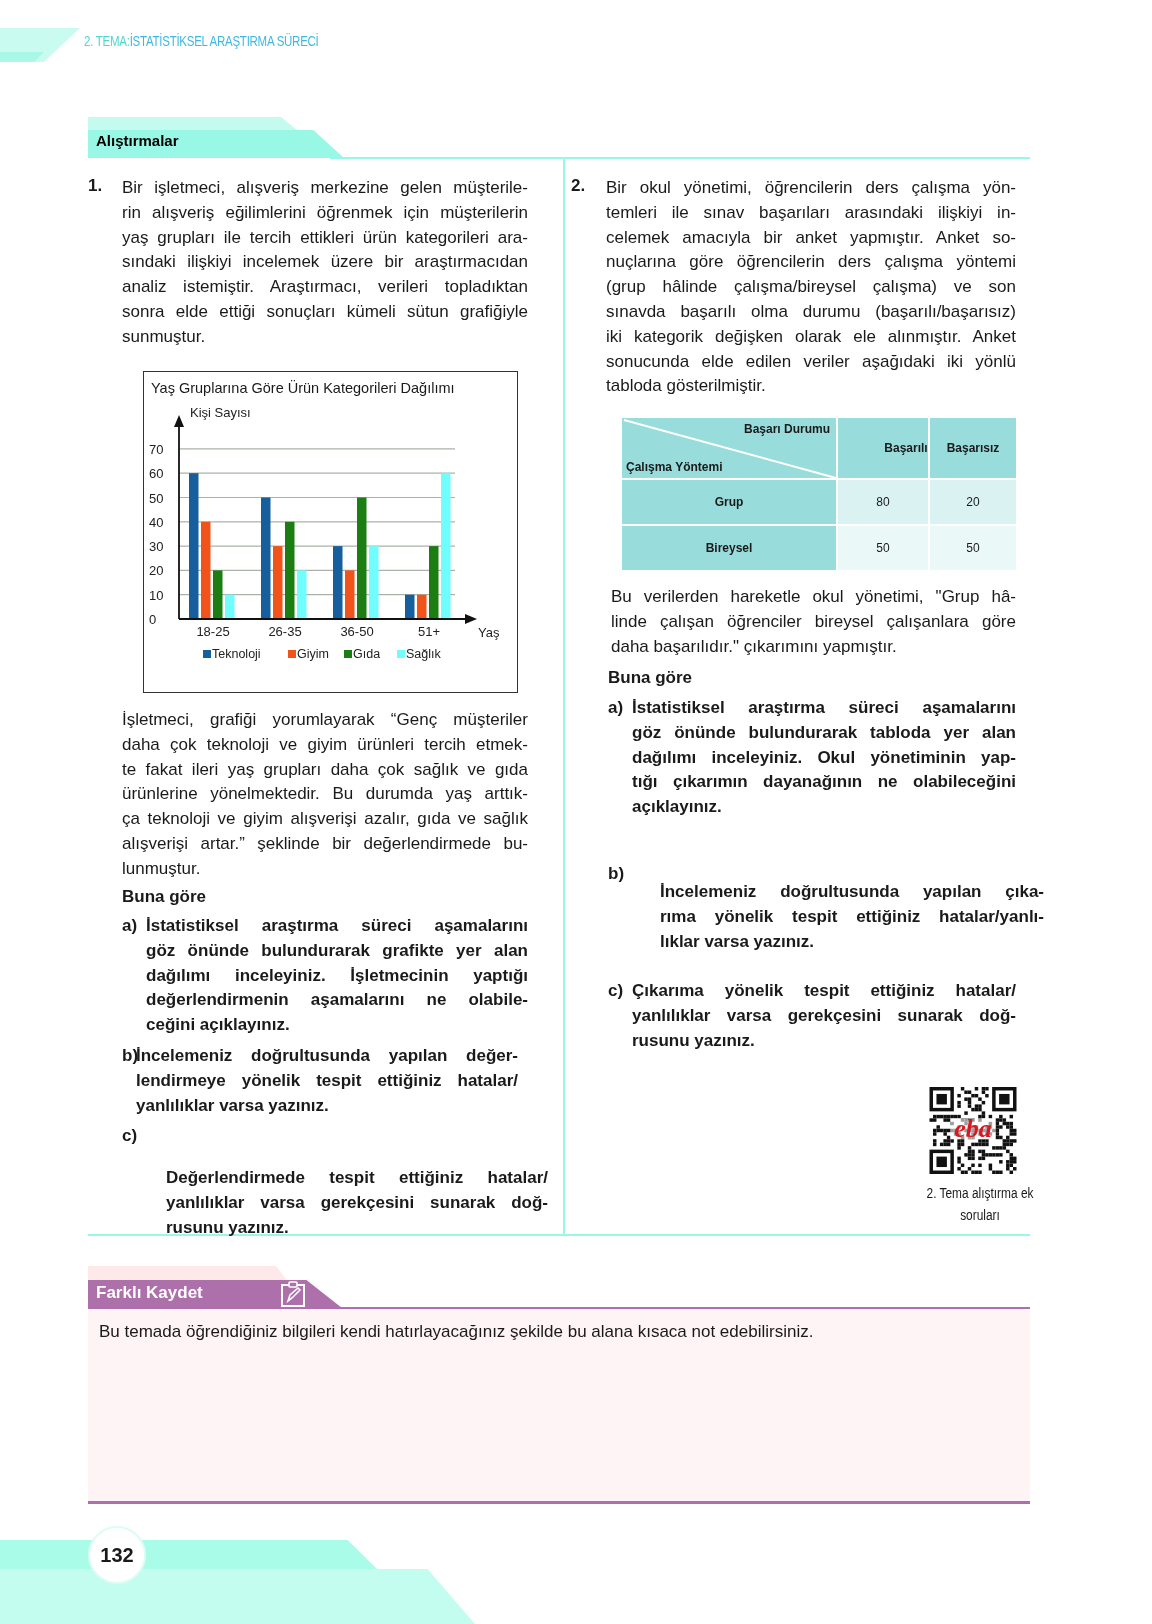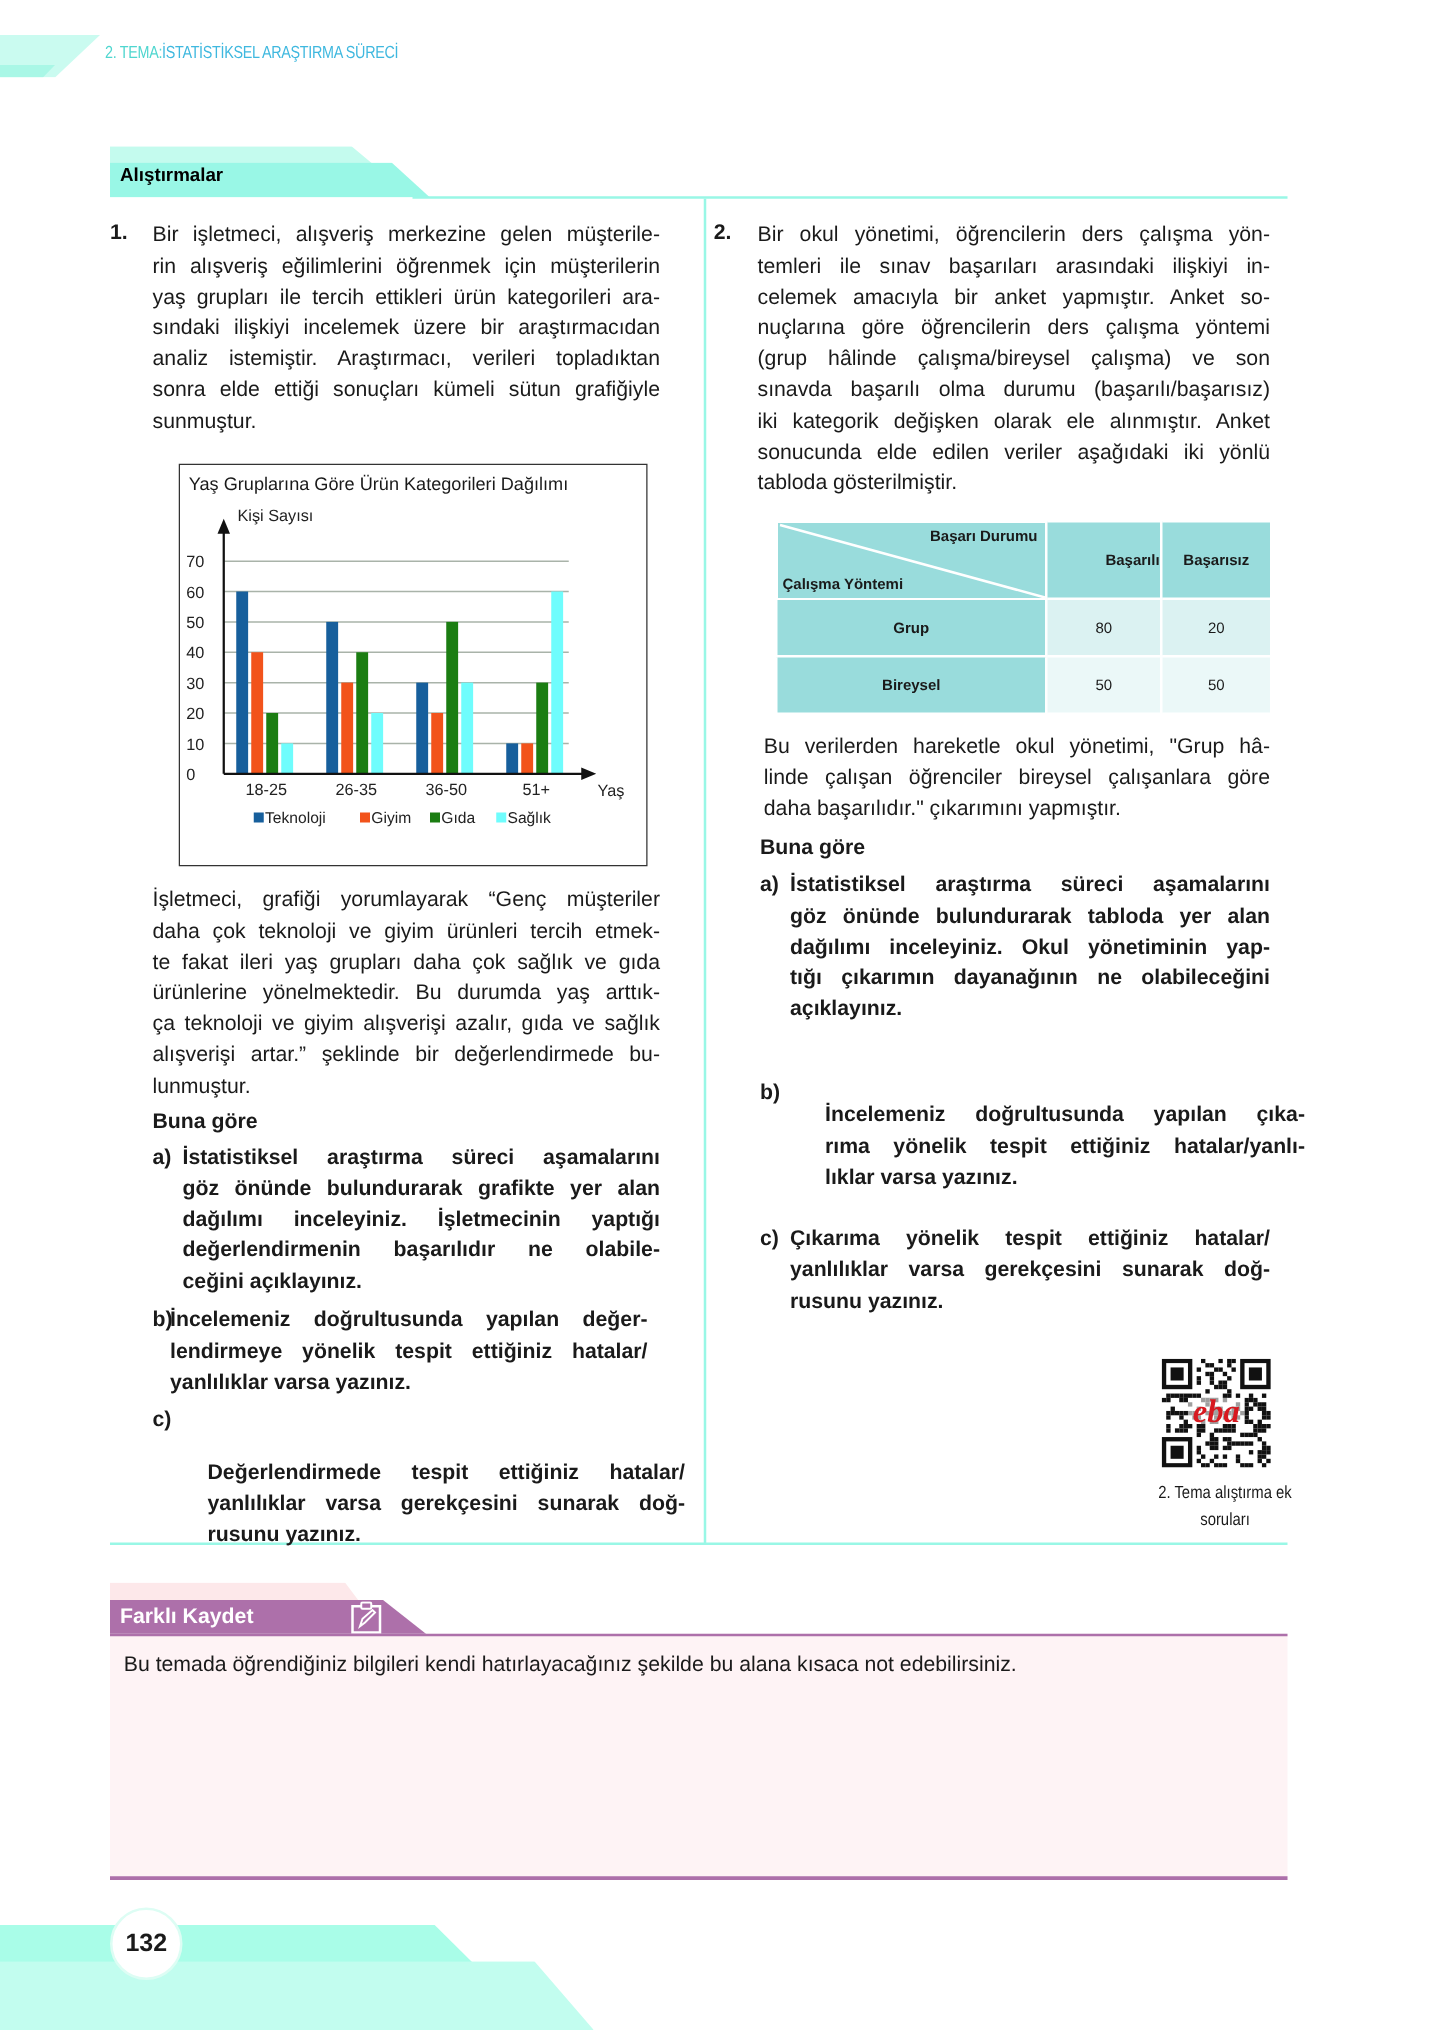--- a/index.html
+++ b/index.html
@@ -145,21 +145,21 @@
   <span class="ln">alışverişi artar.” şeklinde bir değerlendirmede bu-</span>
   <span class="ln last">lunmuştur.</span>
 </div>
 <div class="para bold" style="left:122px;top:885px;">Buna göre</div>
 
 <div class="para bold" style="left:122px;top:914px;">a)</div>
 <div class="para bold" style="left:146px;top:914px;width:382px;">
   <span class="ln">İstatistiksel araştırma süreci aşamalarını</span>
   <span class="ln">göz önünde bulundurarak grafikte yer alan</span>
   <span class="ln">dağılımı inceleyiniz. İşletmecinin yaptığı</span>
-  <span class="ln">değerlendirmenin başarılıdır ne olabile-</span>
+  <span class="ln">değerlendirmenin aşamalarını ne olabile-</span>
   <span class="ln last">ceğini açıklayınız.</span>
 </div>
 <div class="para bold" style="left:122px;top:1044px;">b)</div>
 <div class="para bold" style="left:136px;top:1044px;width:382px;">
   <span class="ln">İncelemeniz doğrultusunda yapılan değer-</span>
   <span class="ln">lendirmeye yönelik tespit ettiğiniz hatalar/</span>
   <span class="ln last">yanlılıklar varsa yazınız.</span>
 </div>
 <div class="para bold" style="left:122px;top:1124px;">c)</div>
 <div class="para bold" style="left:146px;top:1166px;width:382px;margin-left:20px;">

